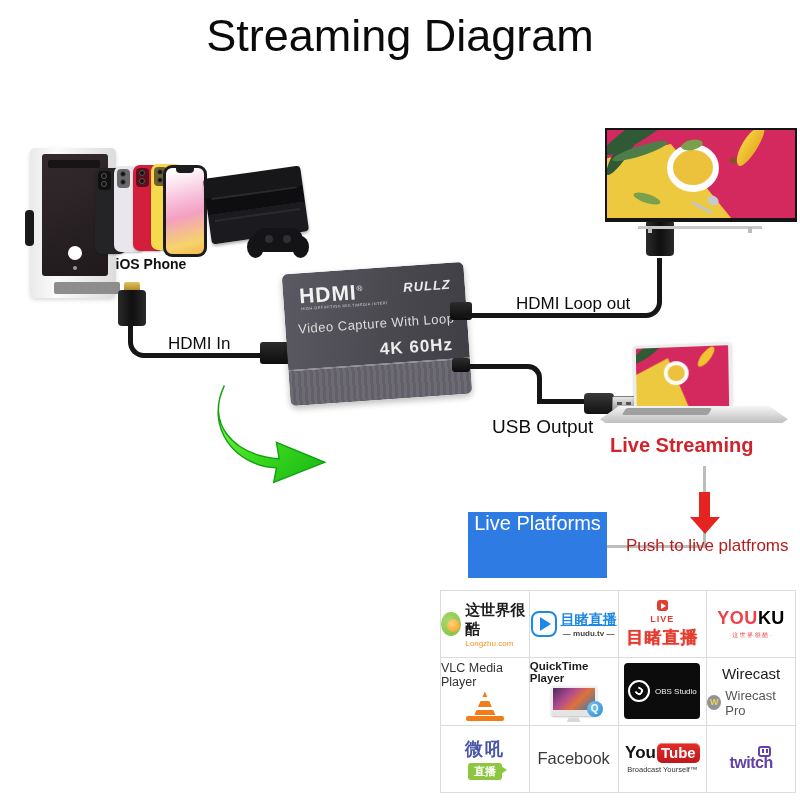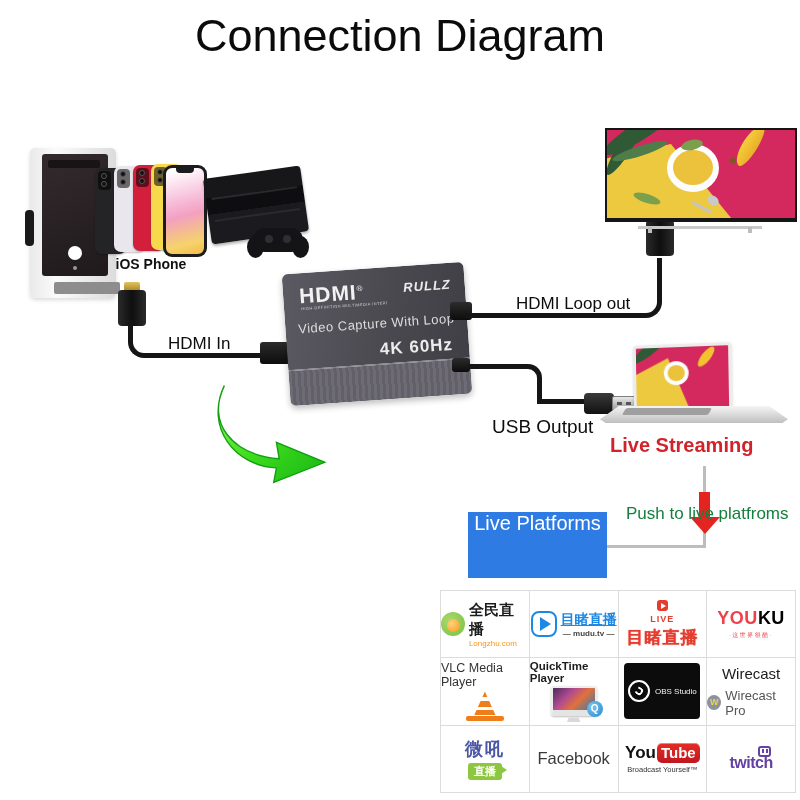--- a/index.html
+++ b/index.html
@@ -96,21 +96,21 @@
   .lap-base { position:absolute; left:0; top:62px; width:188px; height:17px; background:linear-gradient(#f5f5f5,#bfbfbf); clip-path:polygon(10% 0, 90% 0, 100% 78%, 97% 100%, 3% 100%, 0 78%); }
   .lap-kb { position:absolute; left:24px; top:64px; width:86px; height:7px; background:#9f9f9f; border-radius:2px; transform:skewX(-30deg); }
 
   .live-streaming { left:610px; top:434px; font-size:20px; font-weight:600; color:#d2232a; }
 
   
   .vline { left:703px; top:466px; width:3px; height:82px; background:#bdbdbd; }
   .hline { left:606px; top:545px; width:100px; height:3px; background:#bdbdbd; }
   .red-shaft { left:699px; top:492px; width:11px; height:26px; background:#e52320; }
   .red-head { left:690px; top:517px; width:0; height:0; border-left:15px solid transparent; border-right:15px solid transparent; border-top:17px solid #e52320; }
-  .push-note { left:626px; top:504px; font-size:17px; color:#15803d; }
+  .push-note { left:626px; top:536px; font-size:17px; color:#b91c1c; }
 
   .blue-box { left:468px; top:512px; width:139px; height:66px; background:#2e7be4; display:flex; align-items:flex-start; justify-content:center; }
   .blue-box span { color:#fff; font-size:20px; }
 
   
   .green-arrow { left:198px; top:382px; }
 
   
   .grid { left:440px; top:590px; width:356px; height:203px; display:grid; grid-template-columns:repeat(4,1fr); grid-template-rows:repeat(3,1fr); gap:1px; background:#dcdcdc; border:1px solid #dcdcdc; }
   .cell { background:#fff; display:flex; flex-direction:column; align-items:center; justify-content:center; gap:2px; overflow:hidden; }
@@ -170,21 +170,21 @@
   .tw-name { font-size:16px; font-weight:800; color:#6441a4; letter-spacing:-.5px; }
   .tw-bubble { position:absolute; right:2px; top:0; width:13px; height:11px; border:2.5px solid #6441a4; border-radius:3px; background:#fff; }
   .tw-bubble i { position:absolute; width:2px; height:4px; background:#6441a4; top:1px; display:block; }
   .tw-bubble i:nth-child(1){ left:2px; } .tw-bubble i:nth-child(2){ left:6px; }
 </style>
 </head>
 <body>
 
 <div class="stage">
 
-  <div class="abs title">Connection Diagram</div>
+  <div class="abs title">Streaming Diagram</div>
 
   <div class="abs pc">
     <div class="pc-front">
       <div class="pc-slot"></div>
       <div class="pc-power"></div>
       <div class="pc-dot"></div>
       <div class="pc-base"></div>
     </div>
     <div class="pc-handle"></div>
   </div>
@@ -326,21 +326,21 @@
   </svg>
 
   <div class="abs grid">
 
     <div class="cell">
       <div class="hrow">
         <span class="lz-mascot">
             <i></i>
           </span>
         <span style="display:flex;flex-direction:column;align-items:flex-start;">
-          <span class="lz-name">全民直播</span>
+          <span class="lz-name">这世界很酷</span>
           <span class="lz-sub">Longzhu.com</span>
         </span>
       </div>
     </div>
 
     <div class="cell">
       <div class="hrow">
         <span class="mudu-icon">
             <span class="mudu-play"></span>
           </span>

